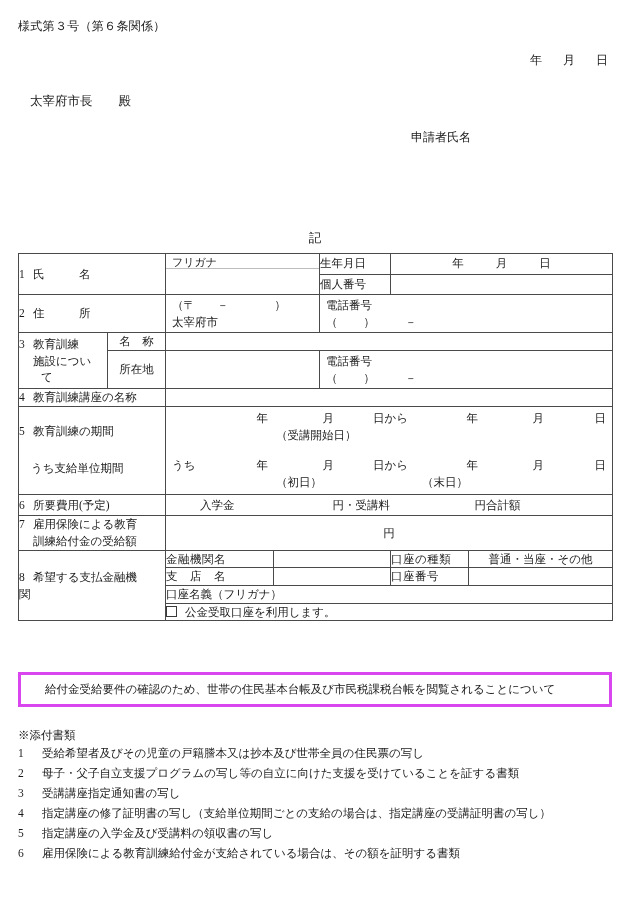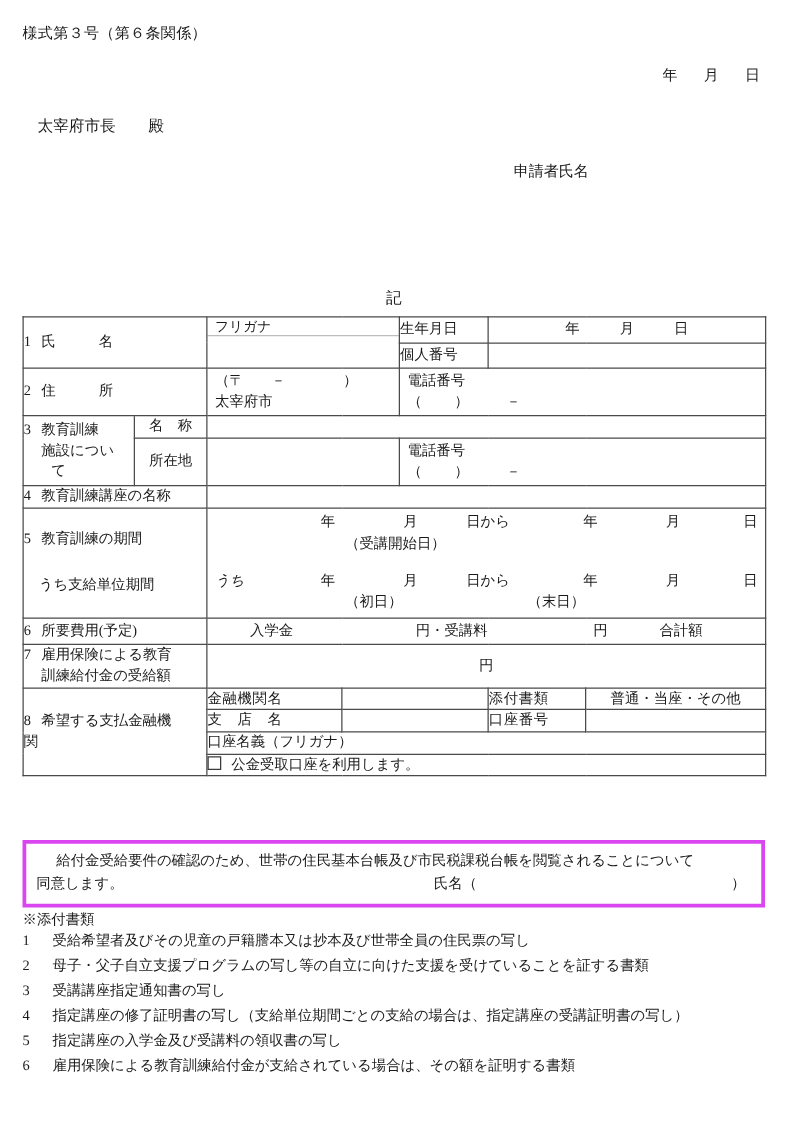--- a/index.html
+++ b/index.html
@@ -142,29 +142,29 @@
   .period-line { white-space: nowrap; }
   .period-line .y1 { display: inline-block; width: 96px; text-align: right; }
   .period-line .m1 { display: inline-block; width: 66px; text-align: right; }
   .period-line .k1 { display: inline-block; width: 74px; text-align: right; }
   .period-line .y2 { display: inline-block; width: 70px; text-align: right; }
   .period-line .m2 { display: inline-block; width: 66px; text-align: right; }
   .period-line .d2 { display: inline-block; width: 62px; text-align: right; }
   .period-sub { white-space: nowrap; padding-left: 104px; }
   .period-sub-2 { white-space: nowrap; }
   .period-sub-2 .s1 { display: inline-block; width: 146px; }
-  .uchi-line .uchi { display: inline-block; width: 36px; font-style: italic; }
+  .uchi-line .uchi { display: inline-block; width: 36px; }
   .uchi-line .y1 { width: 60px; }
 
   
   .cost-line { white-space: nowrap; padding: 2px 6px; }
   .cost-line .c1 { display: inline-block; width: 70px; text-align: left; padding-left: 28px; }
   .cost-line .c2 { display: inline-block; width: 120px; text-align: right; }
   .cost-line .c3 { display: inline-block; width: 96px; text-align: right; }
-  .cost-line .c4 { display: inline-block; width: 76px; text-align: right; }
+  .cost-line .c4 { display: inline-block; width: 76px; }
   .cost-line .c5 { display: inline-block; width: 80px; text-align: right; }
 
   .yen-center { text-align: center; padding: 2px 6px; padding-right: 150px; }
 
   .bank-sub { text-align: left; padding: 2px 6px; white-space: nowrap; letter-spacing: 0.5px; }
   .type-val { text-align: center; white-space: nowrap; }
   .acct-name { padding: 3px 6px; white-space: nowrap; margin-left: 16px; }
   .checkbox-row { padding: 3px 6px; white-space: nowrap; }
   .cbox {
     display: inline-block;
@@ -364,21 +364,21 @@
       </td>
     </tr>
 
     <tr>
       <td colspan="2" rowspan="4" class="lbl8" style="vertical-align:middle">
         <span class="l1"><span class="lbl-num">8</span><span>希望する支払金融機</span></span>
         <span class="l1">関</span>
       </td>
       <td class="bank-sub">金融機関名</td>
       <td colspan="2">&nbsp;</td>
-      <td class="bank-sub">添付書類</td>
+      <td class="bank-sub">口座の種類</td>
       <td class="type-val">普通・当座・その他</td>
     </tr>
     <tr>
       <td class="bank-sub">支　店　名</td>
       <td colspan="2">&nbsp;</td>
       <td class="bank-sub">口座番号</td>
       <td>&nbsp;</td>
     </tr>
     <tr>
       <td colspan="5" class="acct-name">口座名義（フリガナ）</td>
@@ -386,23 +386,20 @@
     <tr>
       <td colspan="5" class="checkbox-row">
         <span class="cbox"></span><span>公金受取口座を利用します。</span>
       </td>
     </tr>
   </tbody>
     </table>
 
   <div class="consent-box">
     <div class="consent-l1">給付金受給要件の確認のため、世帯の住民基本台帳及び市民税課税台帳を閲覧されることについて</div>
-    <div class="consent-l2">
-      <span>同意します。</span><span class="nm">氏名（</span><span class="pc">）</span>
-    </div>
   </div>
 
   <div class="attach-head">※添付書類</div>
   <div class="attach-list">
     <div class="attach-item">
       <span class="attach-num">1</span>
       <span class="attach-txt">受給希望者及びその児童の戸籍謄本又は抄本及び世帯全員の住民票の写し</span>
     </div>
     <div class="attach-item">
       <span class="attach-num">2</span>

